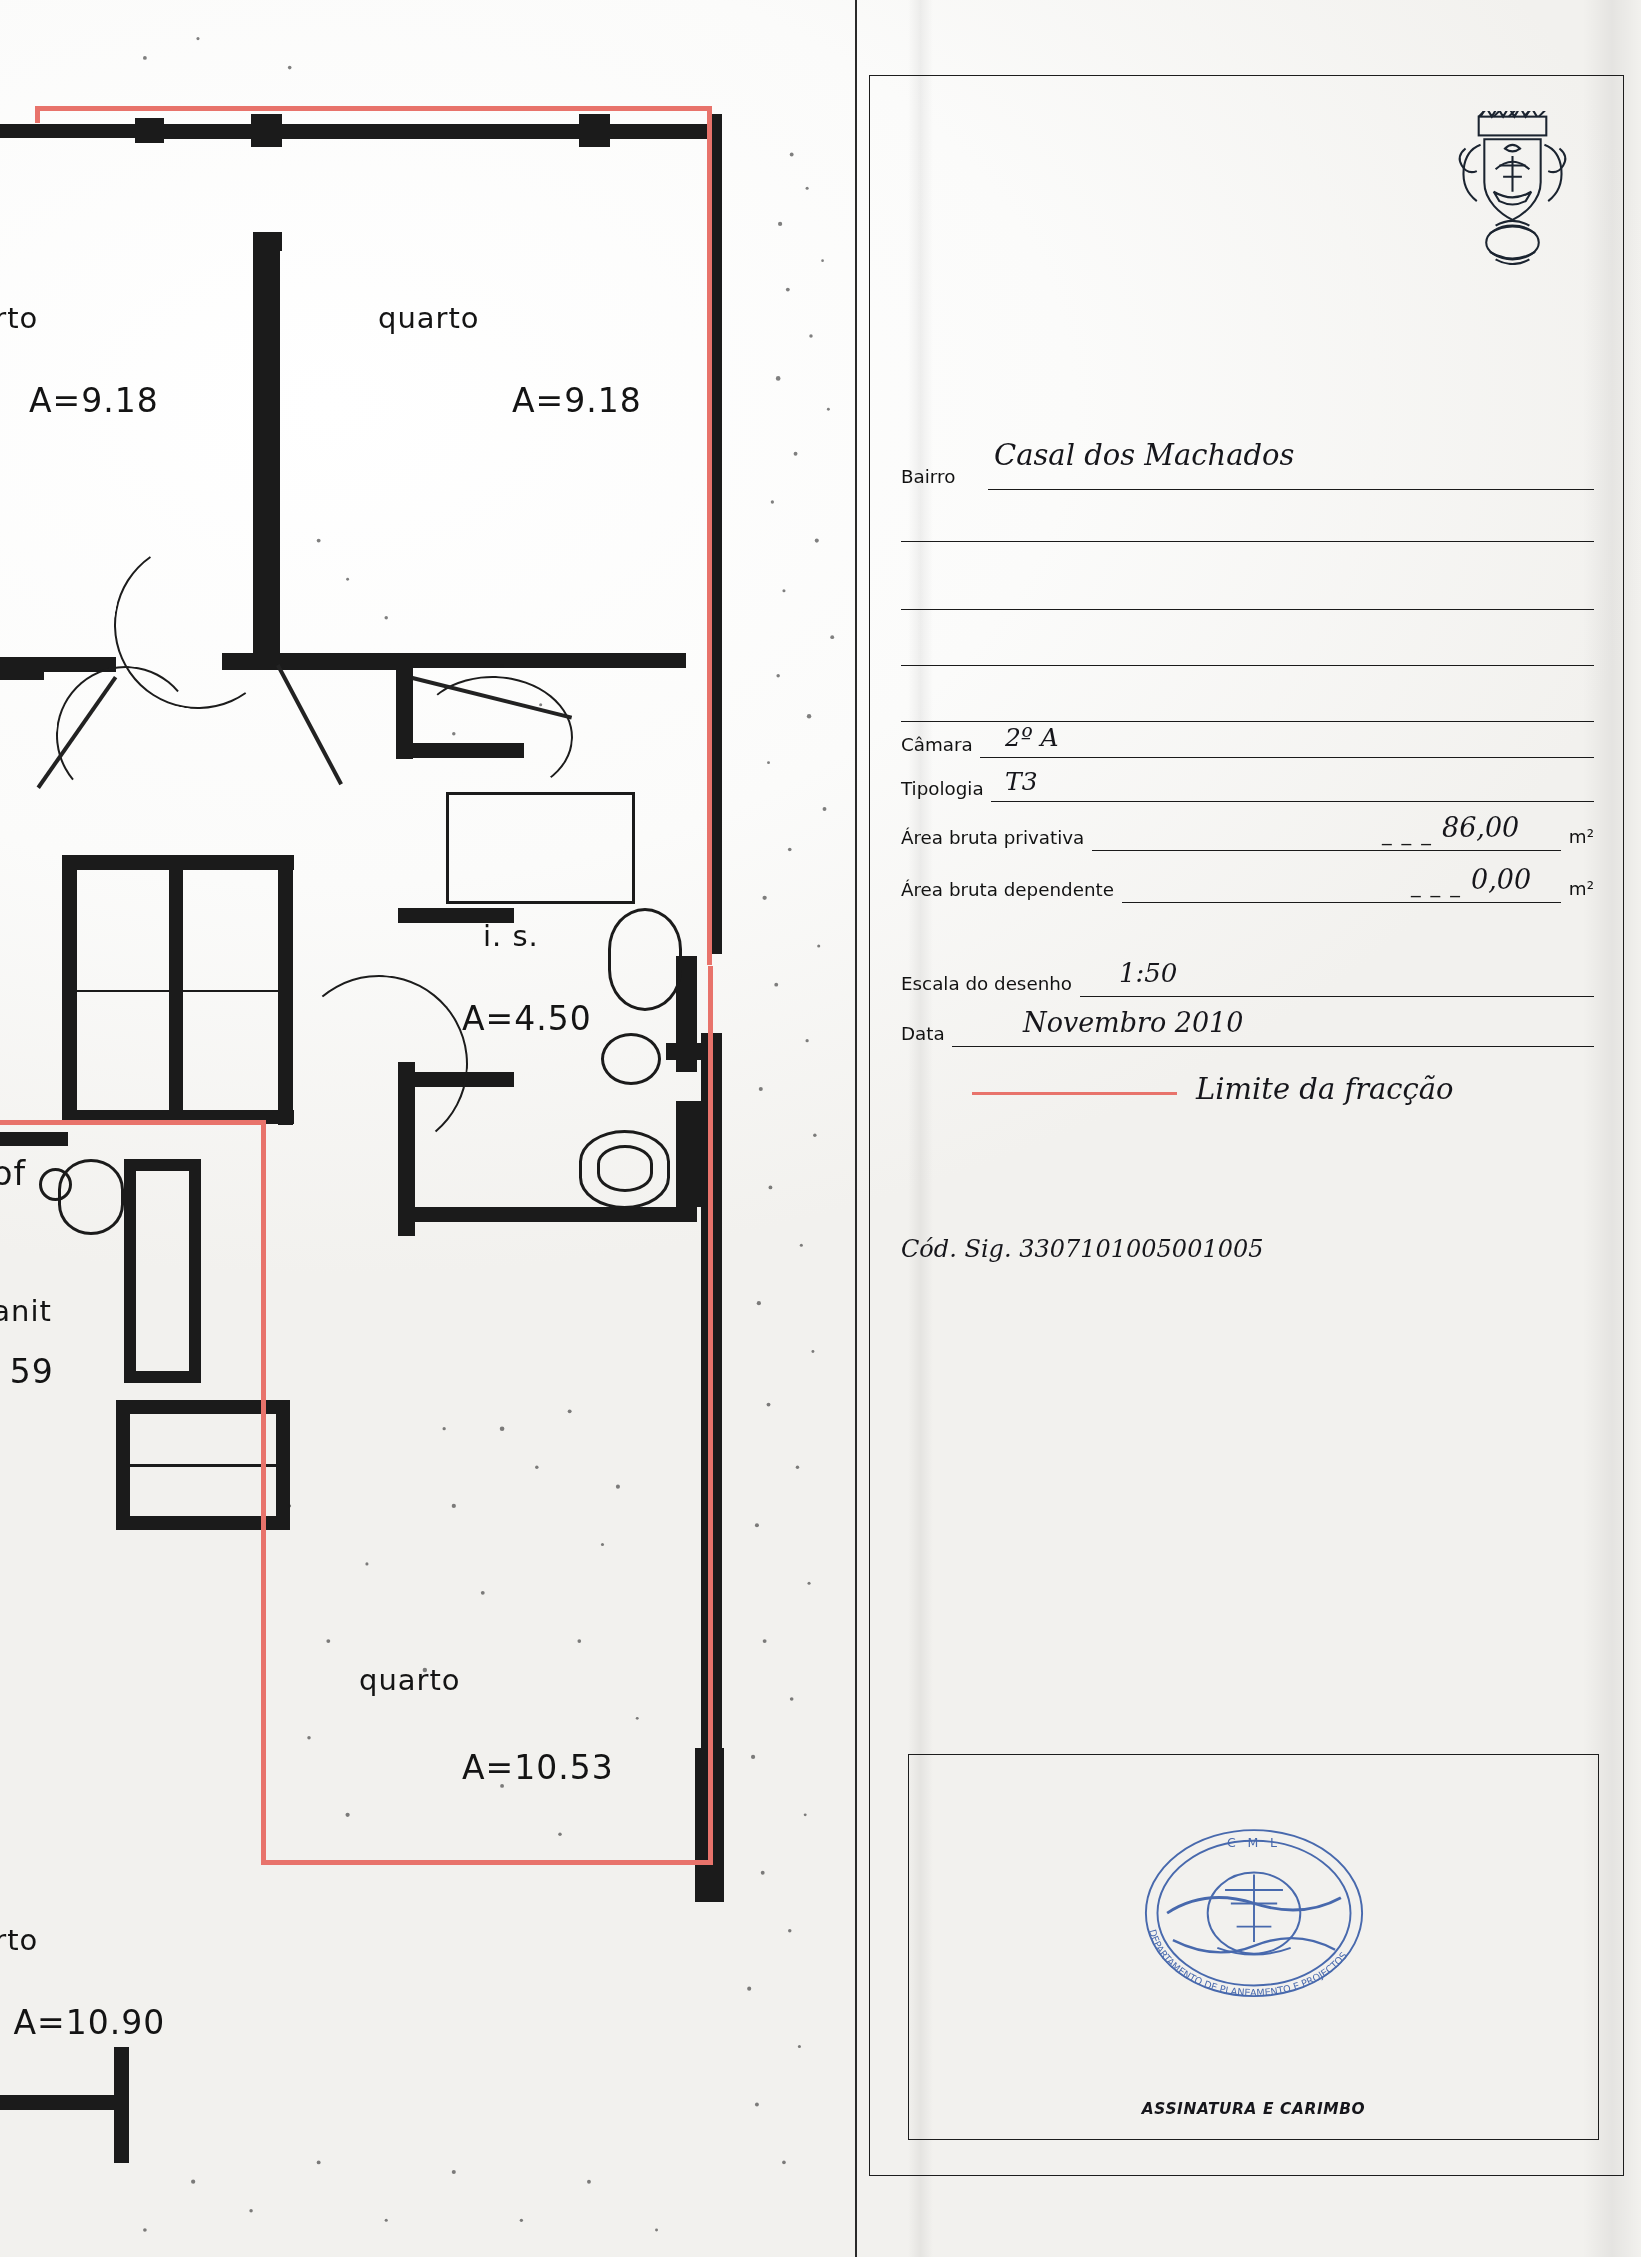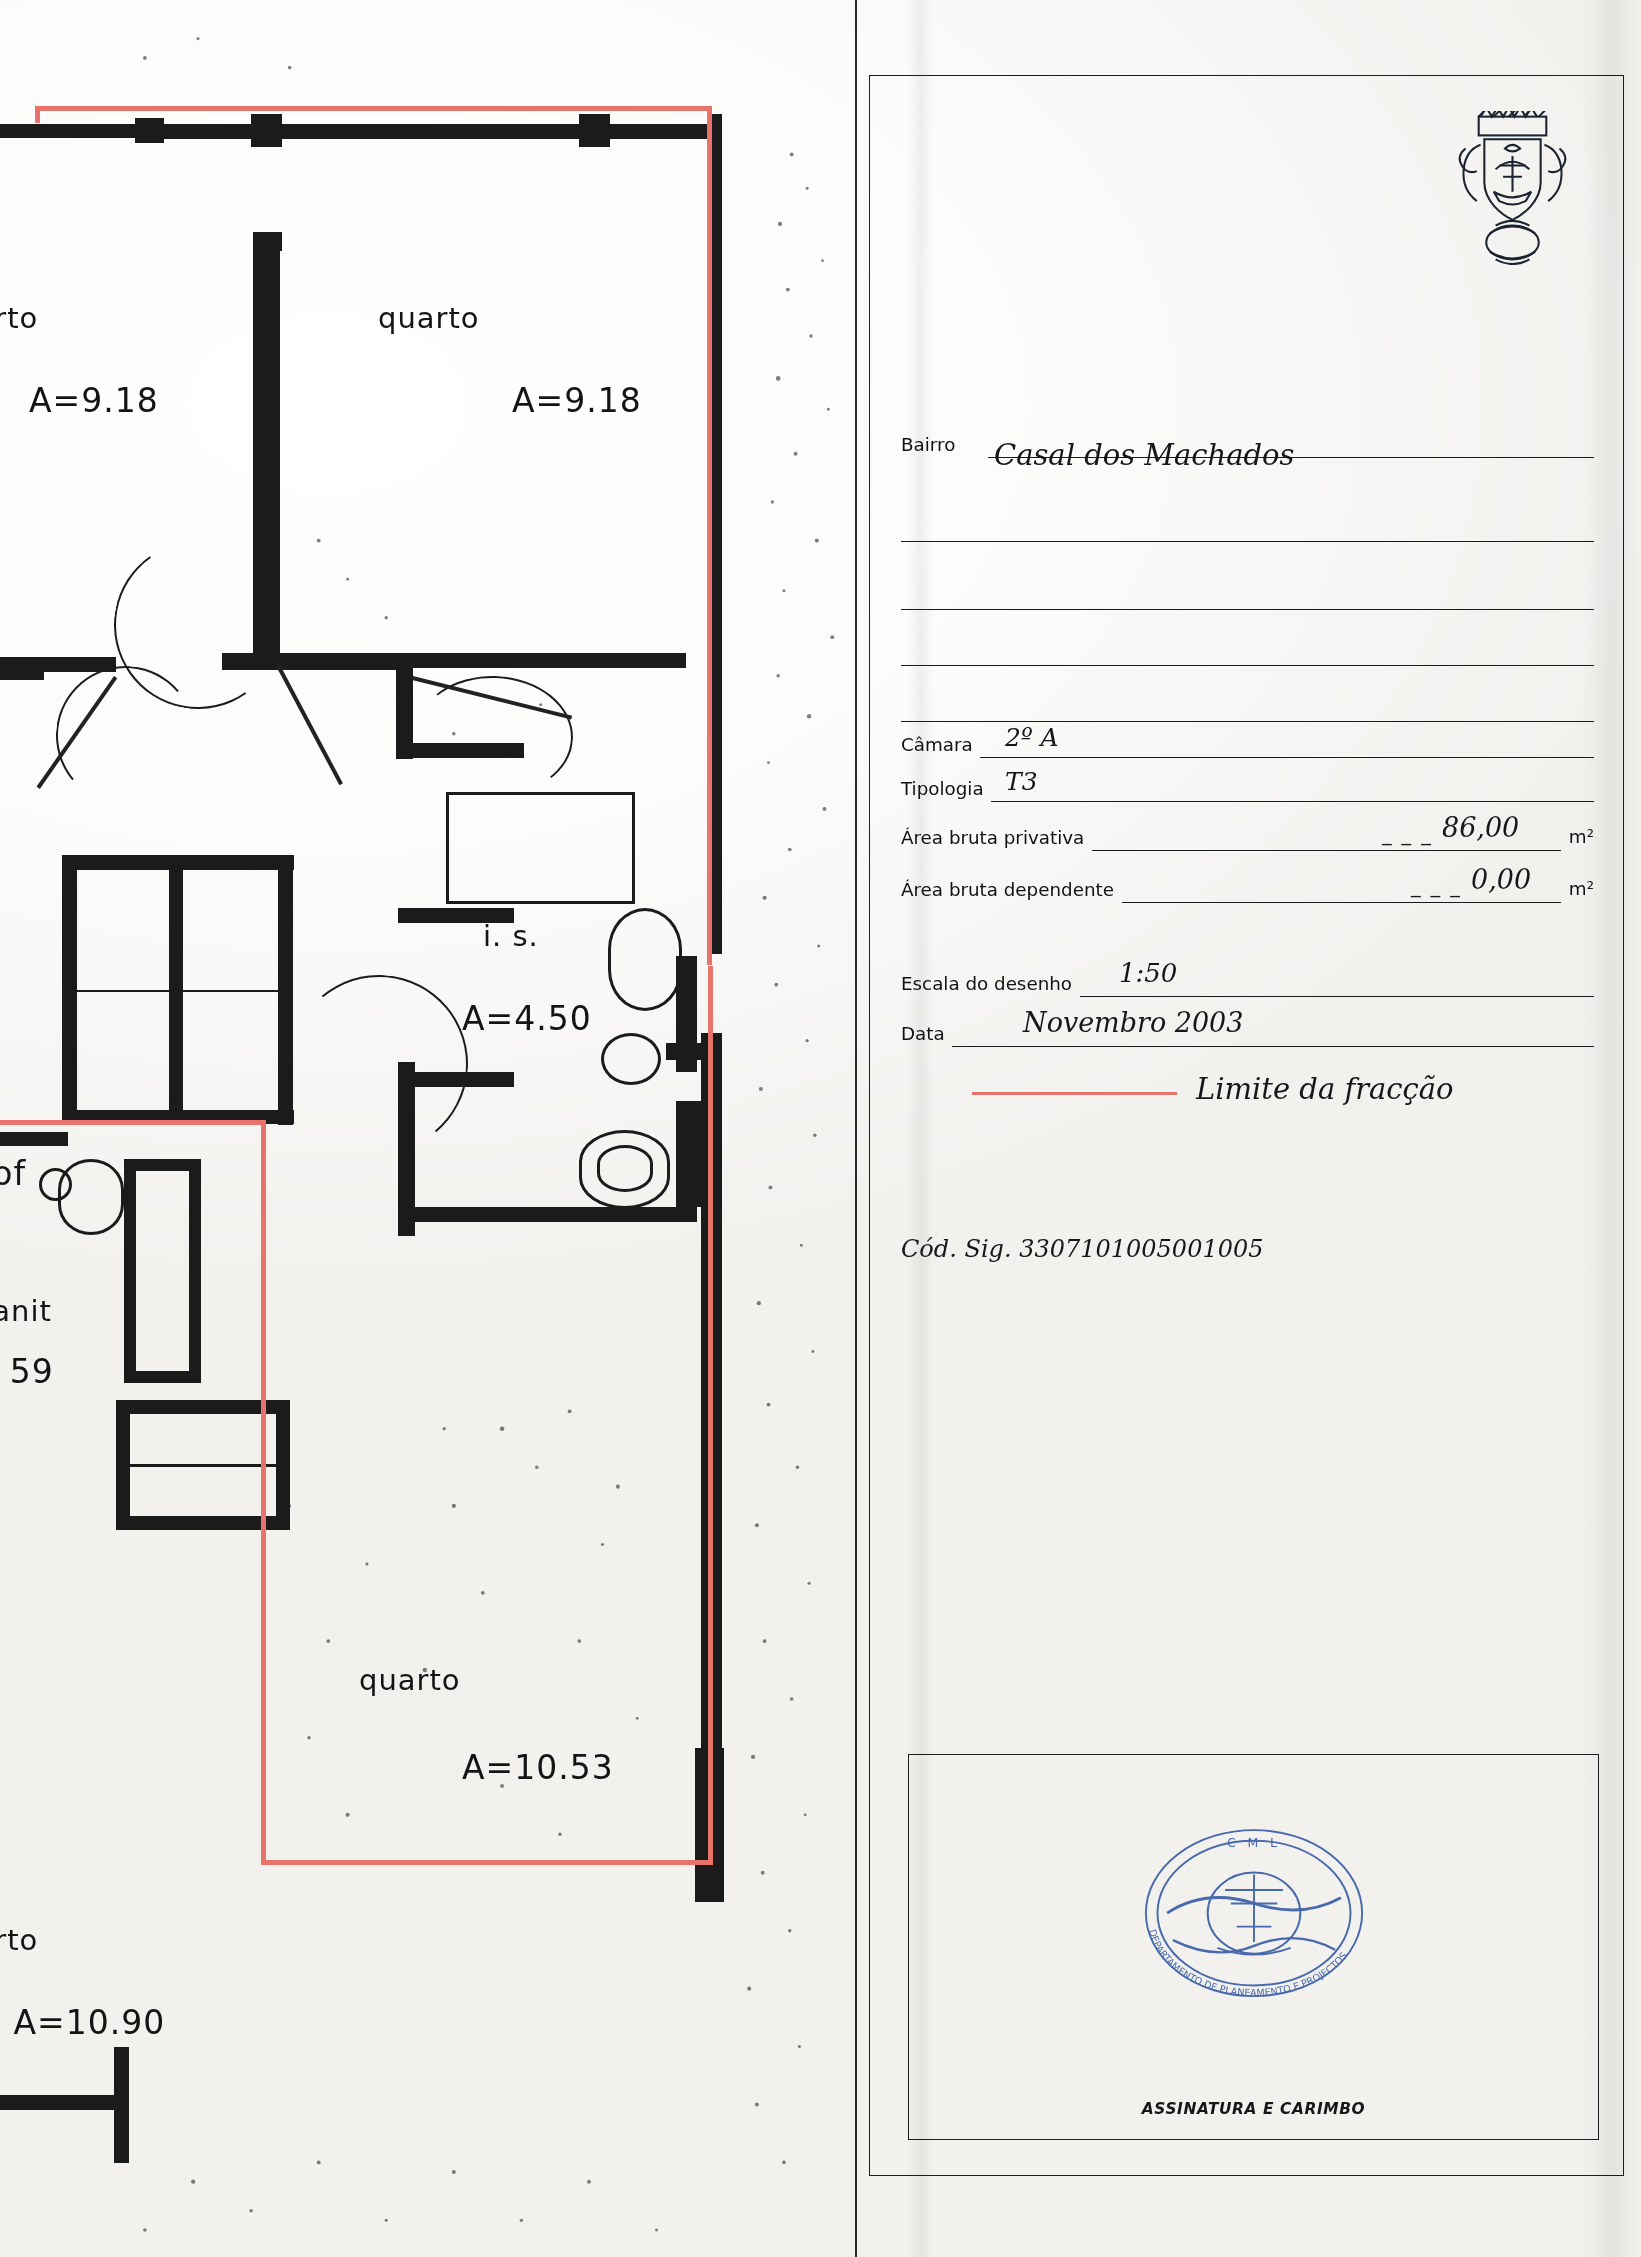--- a/index.html
+++ b/index.html
@@ -476,21 +476,21 @@
         <path d="M114 36 q16 6 18 26 q2 22 -14 34"></path>
         <path d="M30 40 q-10 8 -4 18 q6 10 16 6"></path>
         <path d="M130 40 q10 8 4 18 q-6 10 -16 6"></path>
 
         <ellipse cx="80" cy="140" rx="28" ry="18"></ellipse>
         <path d="M56 130 q24 -14 48 0 M56 150 q24 14 48 0"></path>
         <path d="M62 122 q18 -10 36 0 M62 158 q18 10 36 0"></path>
       </g>
     </svg>
 
-    <div class="field" style="left:31px;top:349px;width:693px;height:33px;gap:25px;">
+    <div class="field" style="left:31px;top:381px;width:693px;height:33px;gap:25px;">
       <span class="lbl">Bairro</span>
       <span class="rule"></span>
     </div>
     <div class="hand" style="left:124px;top:365px;font-size:29px;">Casal dos Machados</div>
 
     <div class="blankline" style="left:31px;top:465px;width:693px;"></div>
 
     <div class="blankline" style="left:31px;top:533px;width:693px;"></div>
     <div class="blankline" style="left:31px;top:589px;width:693px;"></div>
     <div class="blankline" style="left:31px;top:645px;width:693px;"></div>
@@ -526,21 +526,21 @@
     <div class="field" style="left:31px;top:888px;width:693px;height:33px;">
       <span class="lbl">Escala do desenho</span>
       <span class="rule"></span>
     </div>
     <div class="hand" style="left:249px;top:884px;font-size:26px;">1:50</div>
 
     <div class="field" style="left:31px;top:938px;width:693px;height:33px;">
       <span class="lbl">Data</span>
       <span class="rule"></span>
     </div>
-    <div class="hand" style="left:153px;top:933px;font-size:27px;">Novembro 2003</div>
+    <div class="hand" style="left:153px;top:933px;font-size:27px;">Novembro 2010</div>
 
     <div id="legend-line" style="left:102px;top:1016px;width:205px;"></div>
     <div id="legend-text" style="left:326px;top:996px;">Limite da fracção</div>
 
     <div id="codsig" style="left:31px;top:1159px;">Cód. Sig. 3307101005001005</div>
 
     <div id="sigbox">
       <svg id="stamp" viewBox="0 0 300 230">
         <g fill="none" stroke="#3a5ea8" stroke-width="2">
           <ellipse cx="150" cy="112" rx="112" ry="86"></ellipse>

